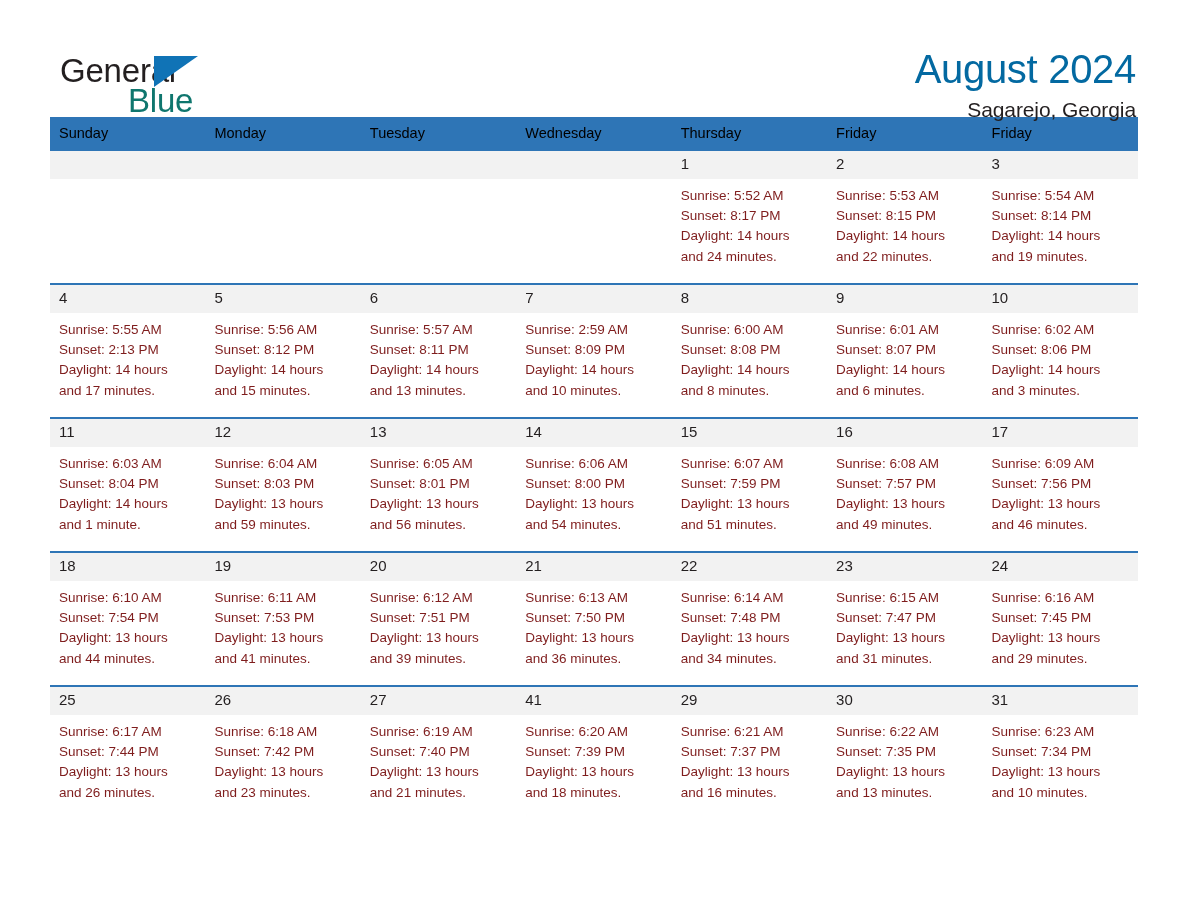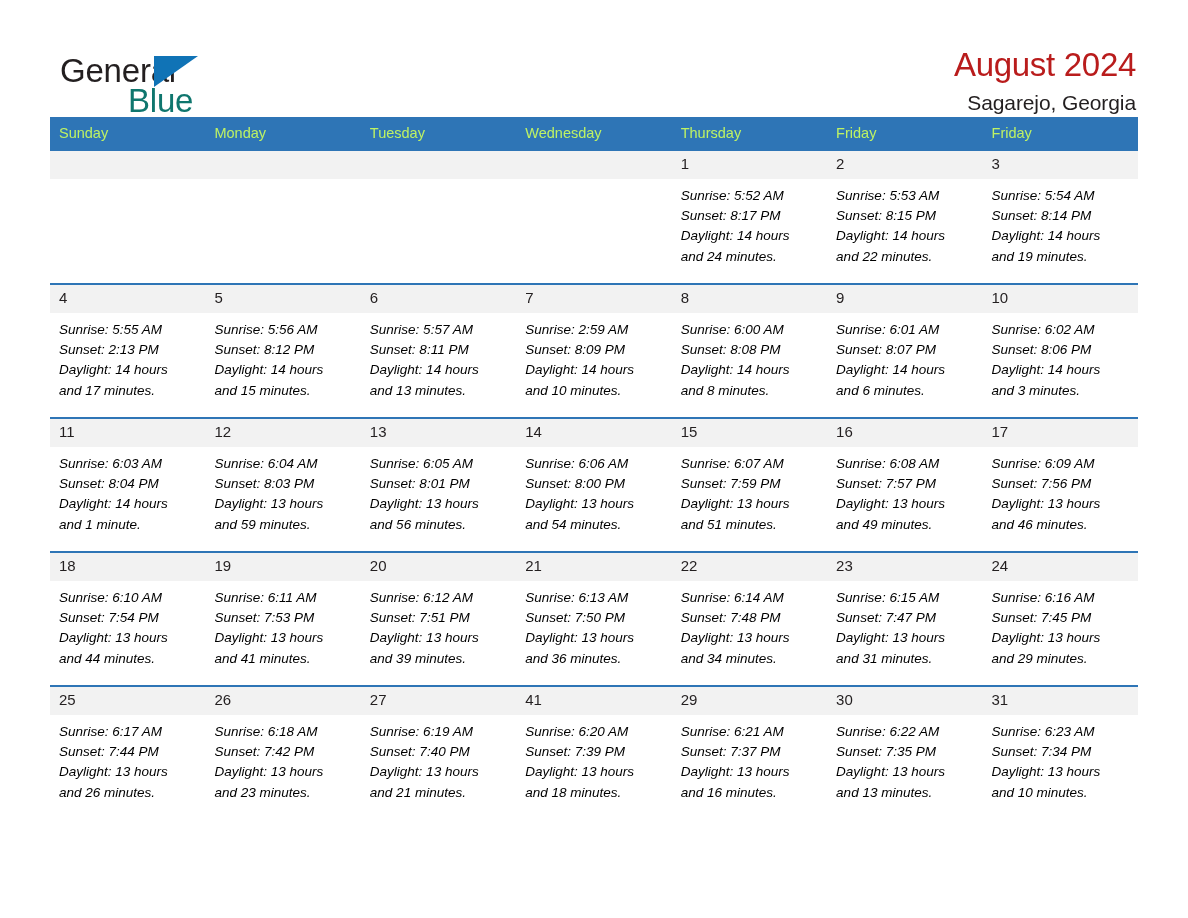--- a/index.html
+++ b/index.html
@@ -63,45 +63,45 @@
     height: 31px;
     overflow: hidden;
   }
   .brand-tri-wrap svg { display: block; }
 
   .titlebox {
     text-align: right;
     padding-right: 2px;
   }
   .cal-title {
-    font-size: 33px;
+    font-size: 40px;
     font-weight: 400;
     line-height: 1.05;
-    color: #b91c1c;
+    color: #0369a1;
     margin: 0;
     letter-spacing: -0.3px;
   }
   .cal-sub {
     font-size: 21px;
     font-weight: 400;
     color: #231f20;
     margin: 8px 0 17px 0;
     letter-spacing: -0.1px;
   }
 
   
   .calendar {
     width: 1088px;
     margin-top: 7px;
     border-collapse: collapse;
     table-layout: fixed;
   }
   .calendar th {
     background: #2e75b6;
-    color: #bef264;
+    color: #000000;
     font-size: 14.5px;
     font-weight: 400;
     text-align: left;
     padding: 8px 0 8px 9px;
     height: 30px;
     border: none;
   }
   .calendar td {
     width: 155.4px;
     height: 134px;
@@ -121,22 +121,21 @@
     height: 28px;
   }
   .daynum.empty {
     background: #f2f2f2;
     color: transparent;
   }
   .cell-body {
     padding: 7px 8px 0 9px;
     font-size: 13.5px;
     line-height: 20.2px;
-    color: #000000;
-    font-style: italic;
+    color: #7f1d1d;
   }
   .cell-body div { white-space: nowrap; }
 </style>
 </head>
 <body>
 
 <div class="page">
 
   <div class="header">
 

